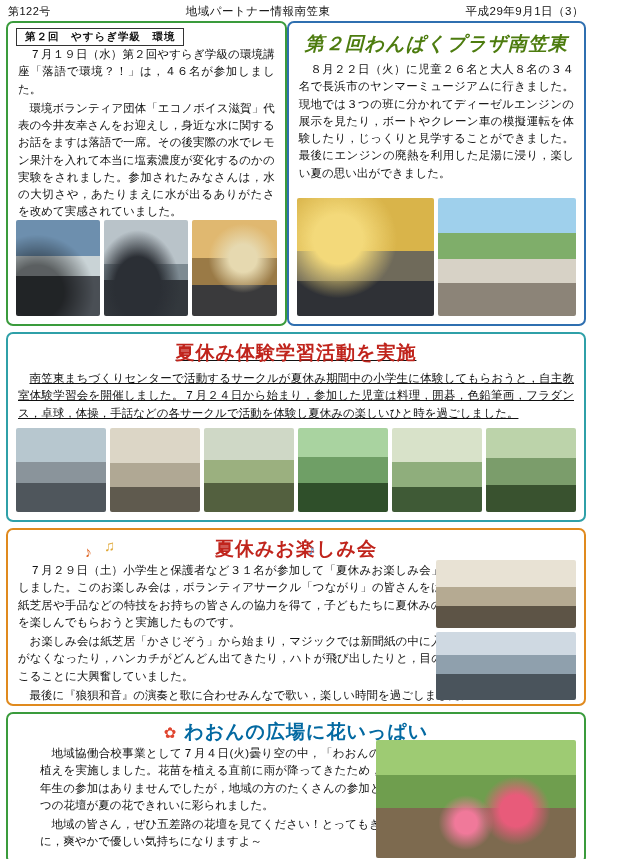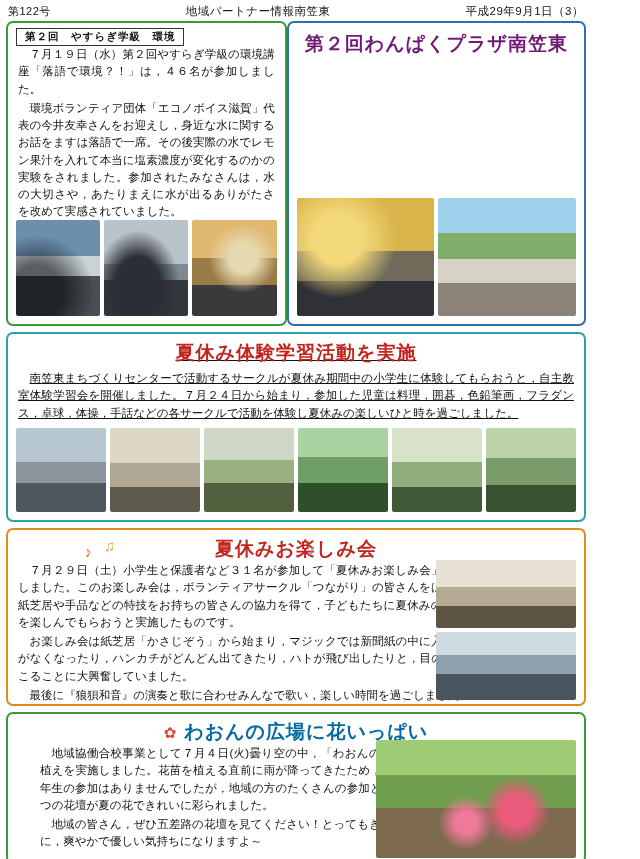--- a/index.html
+++ b/index.html
@@ -42,21 +42,21 @@
     margin:5px 0 0 8px;
     font-weight:bold;
     letter-spacing:1px;
   }
   .title{
     text-align:center;font-weight:bold;
     font-size:19px;letter-spacing:1px;
     margin:2px 0 4px 0;
   }
   .title.blue{color:#1d4f9e;}
-  .title.green{color:#701a75;}
+  .title.green{color:#4d7c0f;font-style:italic;}
   .title.red{color:#c0241c;}
   .title.purple{color:#0369a1;}
 
   .body-text{
     font-size:11.5px;line-height:1.5;
     padding:0 10px;
     text-align:justify;
     text-justify:inter-ideograph;
   }
   .body-text p{margin:0 0 2px 0;}
@@ -135,20 +135,23 @@
       </div>
       <div class="photos" style="position:absolute;bottom:0;left:0;right:0;">
         <div class="photo photo-sm ph-class1"></div>
         <div class="photo photo-sm ph-class2"></div>
         <div class="photo photo-sm ph-class3"></div>
       </div>
     </div>
 
     <div class="box blue col-right" style="height:305px;">
       <div class="title green" style="margin-top:8px;">第２回わんぱくプラザ南笠東</div>
+      <div class="body-text">
+        <p class="indent">８月２２日（火）に児童２６名と大人８名の３４名で長浜市のヤンマーミュージアムに行きました。現地では３つの班に分かれてディーゼルエンジンの展示を見たり，ボートやクレーン車の模擬運転を体験したり，じっくりと見学することができました。最後にエンジンの廃熱を利用した足湯に浸り，楽しい夏の思い出ができました。</p>
+      </div>
       <div class="photos" style="position:absolute;bottom:0;left:0;right:0;">
         <div class="photo photo-wide ph-museum1"></div>
         <div class="photo photo-wide ph-museum2"></div>
       </div>
     </div>
   </div>
 
   <div class="row" style="margin-top:6px;text-decoration:underline;">
     <div class="box teal" style="width:628px;height:190px;">
       <div class="title red" style="margin-top:6px;">夏休み体験学習活動を実施</div>

